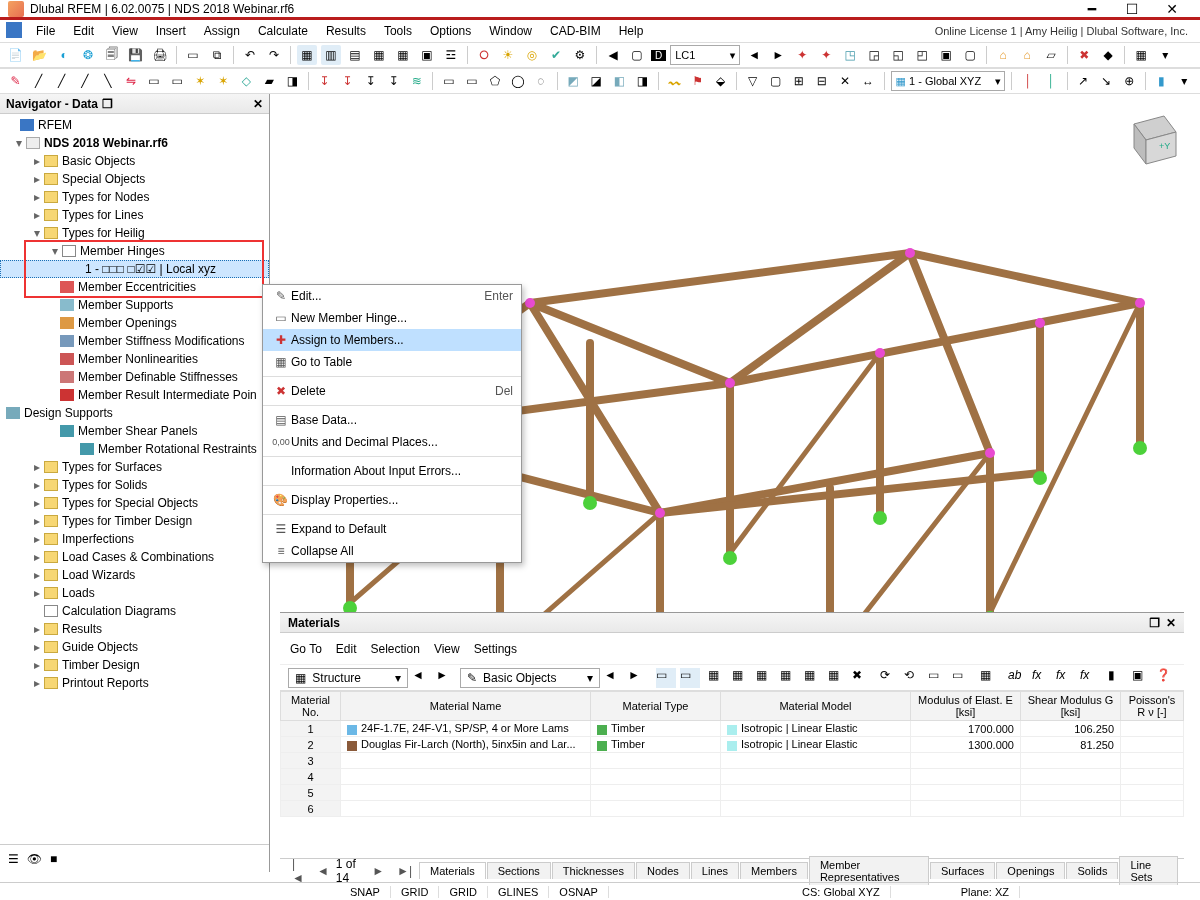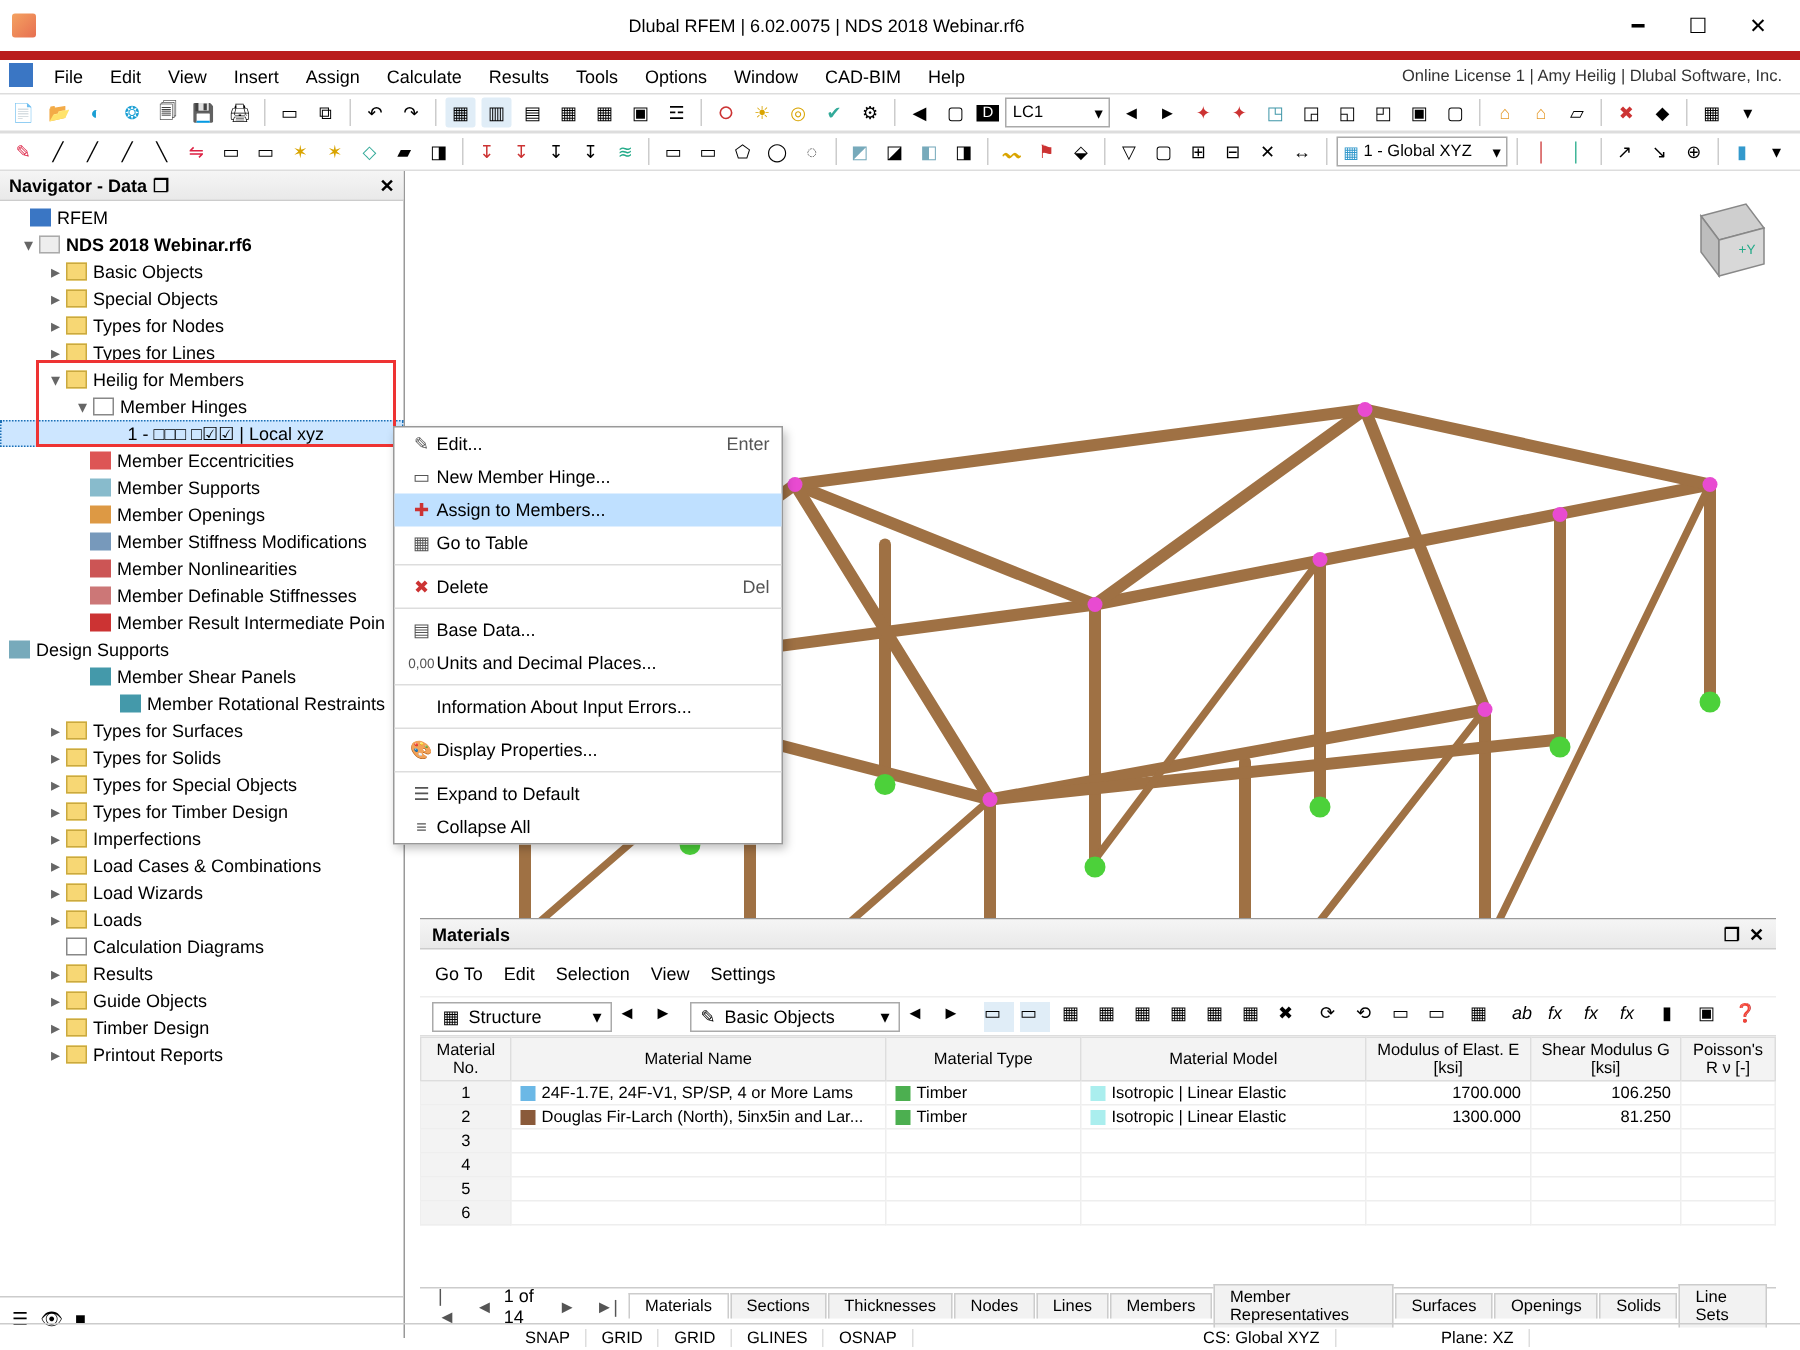--- a/index.html
+++ b/index.html
@@ -1,17 +1,17 @@
 <!DOCTYPE html>
 <html><head>
 <meta charset="utf-8">
 <style>
 * { box-sizing: border-box; margin: 0; padding: 0; font-family: "Segoe UI", Tahoma, sans-serif; }
 body { font-size: 12px; background: #fff; color: #000; width: 1200px; height: 900px; overflow: hidden; position: relative; }
-.titlebar { height: 40px; background: #fff; display: flex; align-items: center; padding: 0 8px; border-bottom: 6px solid #b91c1c; text-align: center; }
+.titlebar { height: 20px; background: #fff; display: flex; align-items: center; padding: 0 8px; border-bottom: 3px solid #b91c1c; }
 .titlebar .app-icon { width: 16px; height: 16px; background: linear-gradient(135deg,#f4a261,#e76f51); border-radius: 2px; margin-right: 6px; }
 .titlebar .title { flex: 1; font-size: 12px; }
 .titlebar .win-btn { width: 40px; height: 28px; display: flex; align-items: center; justify-content: center; font-size: 14px; }
 .menubar { height: 22px; display: flex; align-items: center; padding: 0 6px; }
 .menubar-left { display: flex; gap: 2px; }
 .menubar-item { padding: 2px 8px; }
 .menubar-right { flex: 1; text-align: right; font-size: 11px; color: #333; padding-right: 6px; }
 .toolbar { height: 26px; border-top: 1px solid #ddd; border-bottom: 1px solid #ddd; display: flex; align-items: center; gap: 4px; padding: 0 6px; overflow: hidden; }
 .toolbar .tb-btn { width: 20px; height: 20px; display: flex; align-items: center; justify-content: center; font-size: 12px; border-radius: 2px; }
 .toolbar .sep { width: 1px; height: 18px; background: #ccc; margin: 0 2px; }
@@ -239,21 +239,21 @@
         </div>
       <div class="tree-row" style="padding-left:30px">
           <span class="exp">▸</span>
           <span class="folder"></span>
           <span>Types for Lines</span>
         </div>
 
       <div class="tree-row" style="padding-left:30px">
           <span class="exp">▾</span>
           <span class="folder"></span>
-          <span>Heilig for Members</span>
+          <span>Types for Heilig</span>
         </div>
       <div class="tree-row" style="padding-left:48px">
           <span class="exp">▾</span>
           <span class="ic" style="border:1px solid #888"></span>
           <span>Member Hinges</span>
         </div>
       <div class="tree-row sel" style="padding-left:84px;position:relative">
           <span>1 - □□□  □☑☑ | Local xyz</span>
         </div>
 

